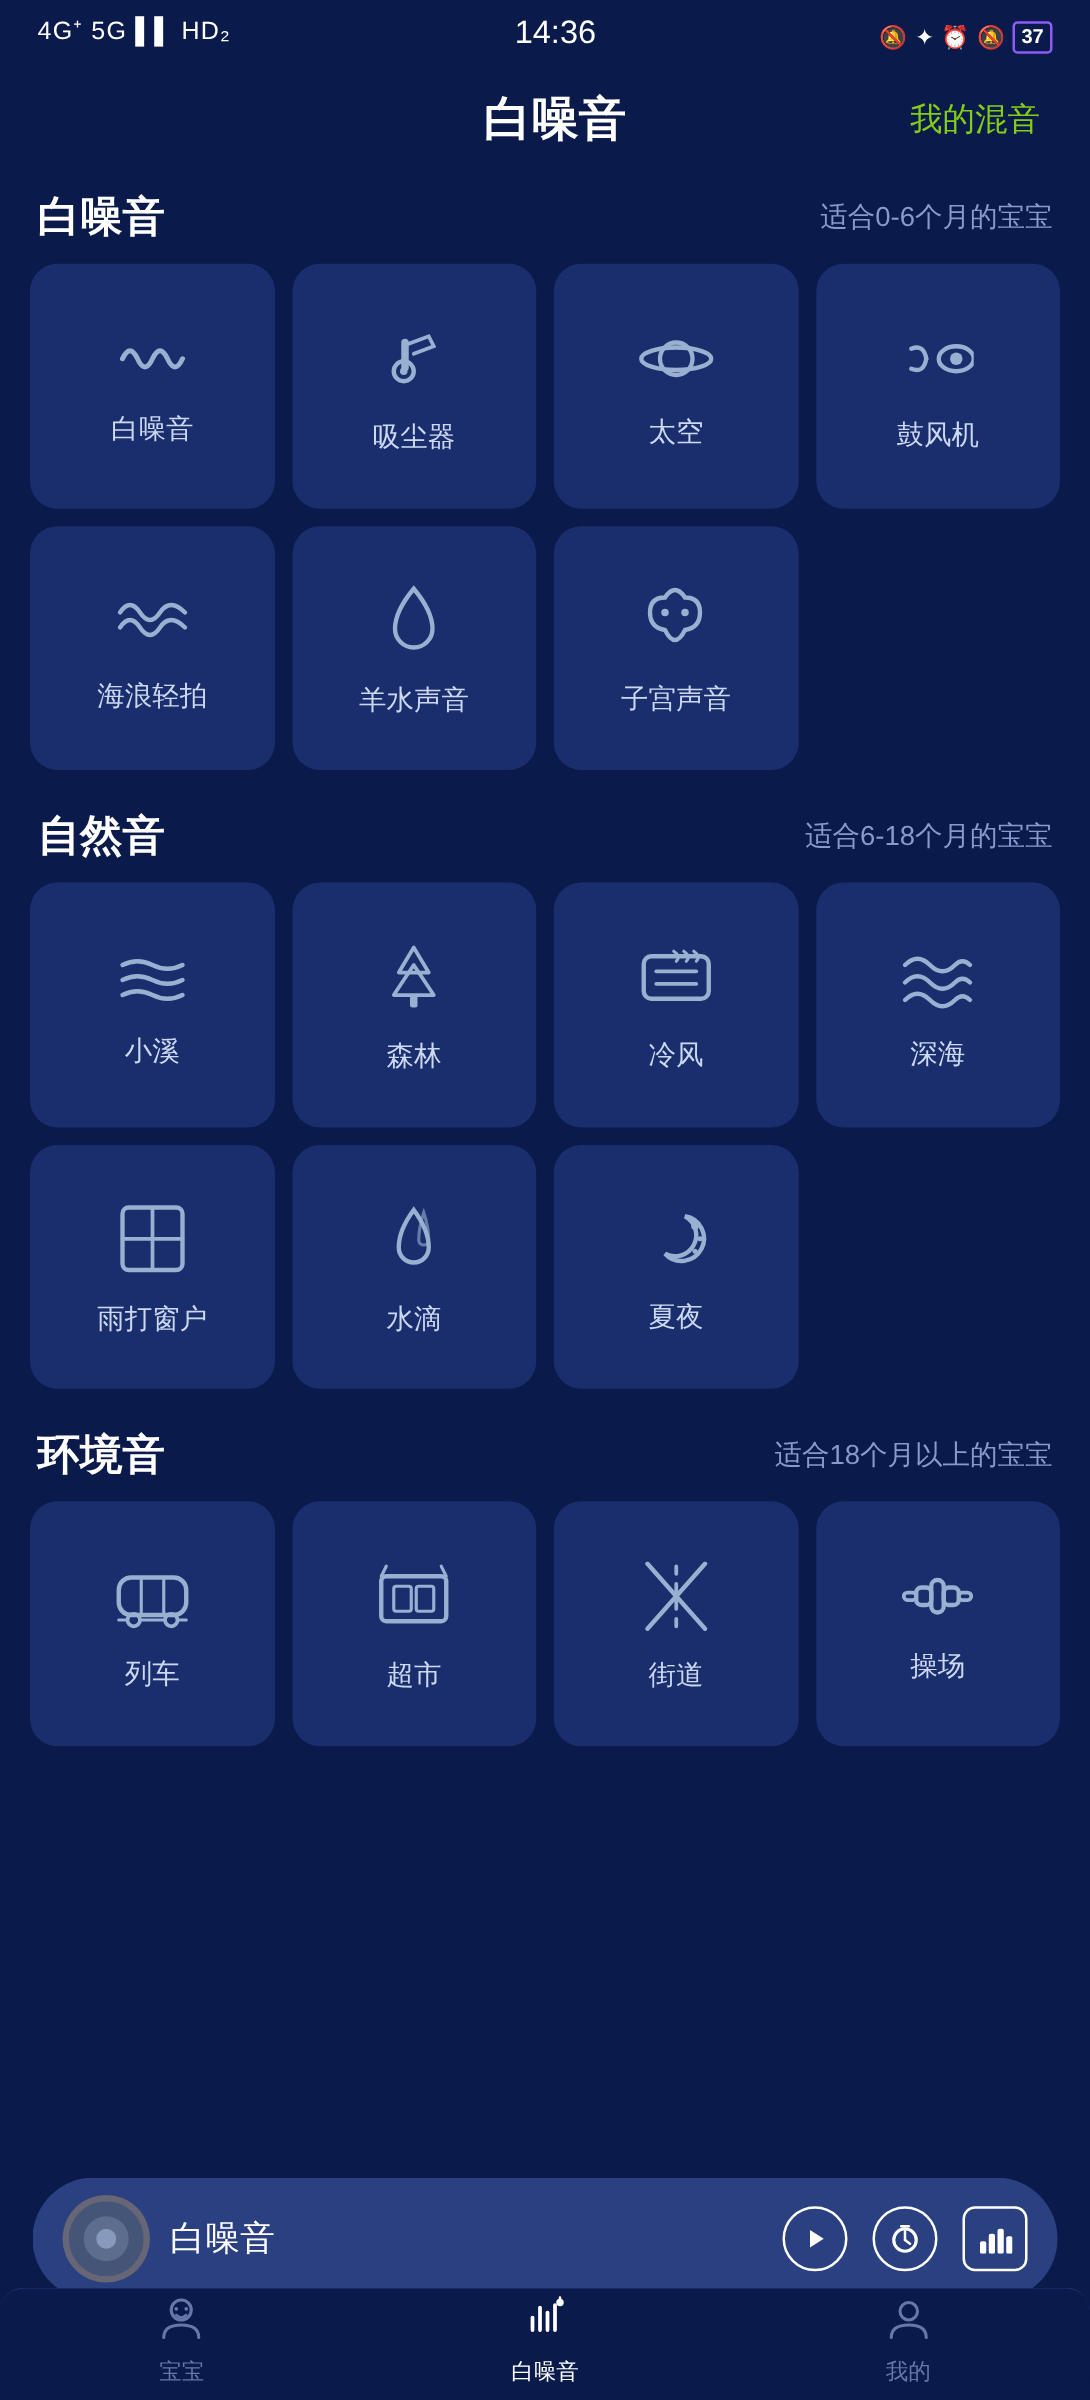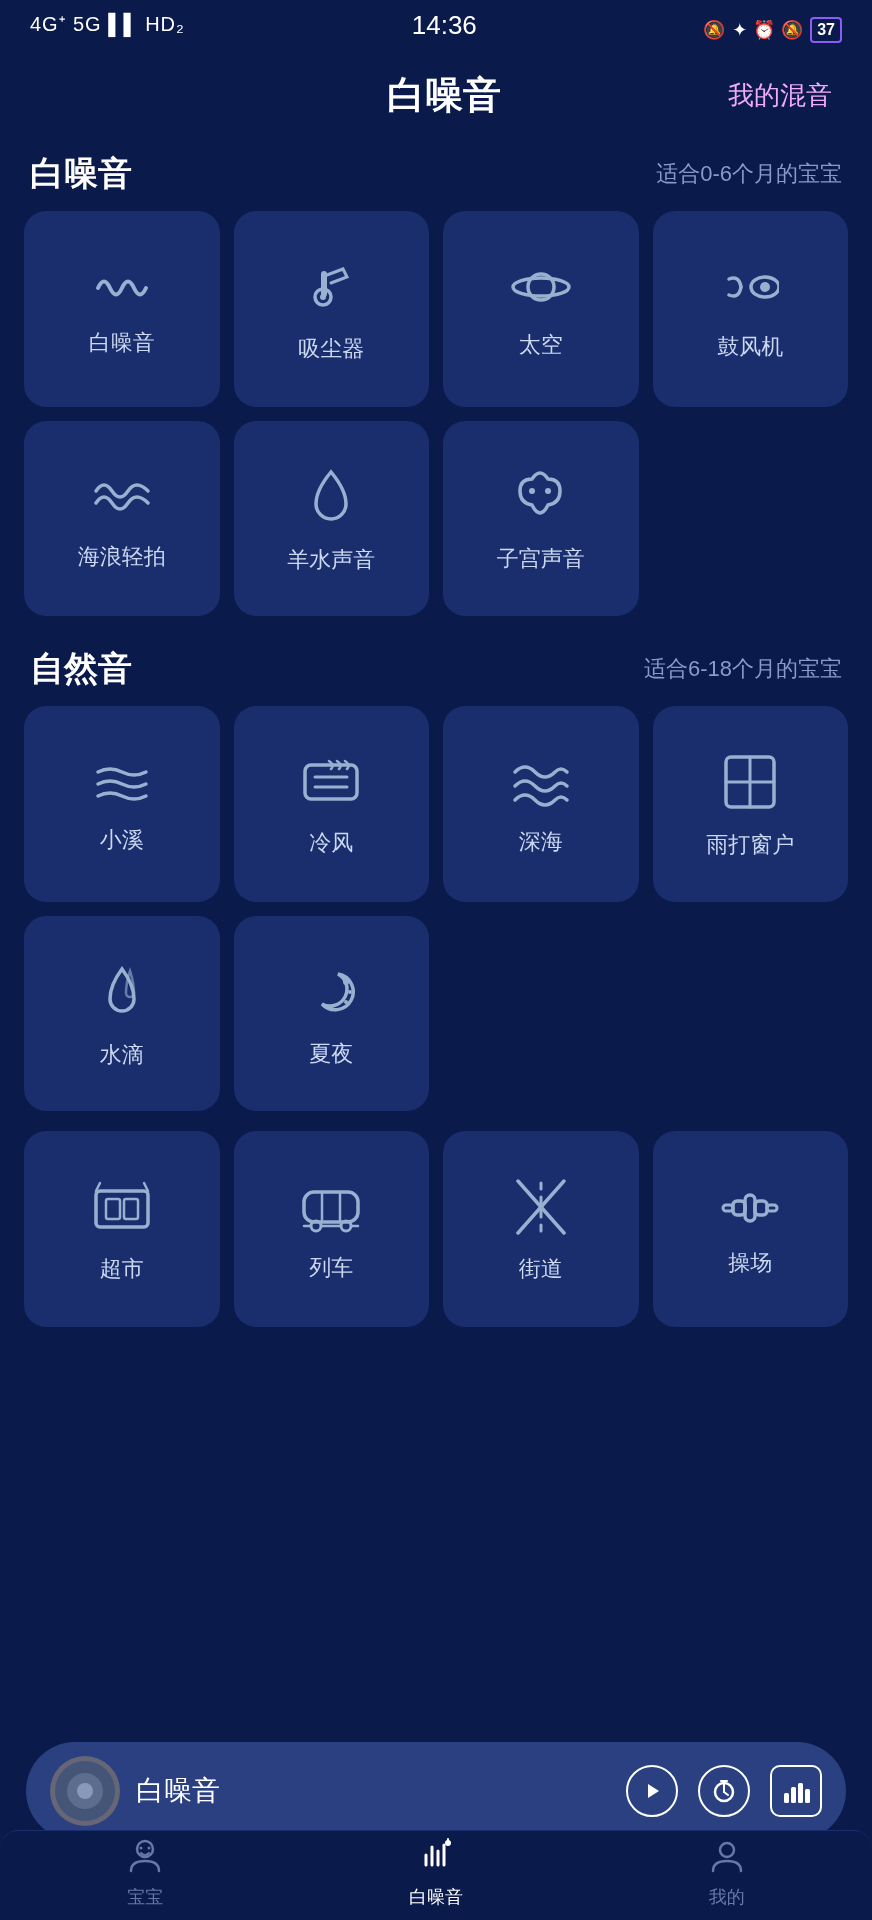--- a/index.html
+++ b/index.html
@@ -41,21 +41,21 @@
     }
     .app-title {
       font-size: 38px;
       font-weight: bold;
       color: #fff;
       flex: 1;
       text-align: center;
     }
     .my-mix-btn {
       font-size: 26px;
-      color: #f0abfc;
+      color: #84cc16;
       white-space: nowrap;
     }
 
     
     .content {
       padding: 0 20px;
       padding-bottom: 220px;
     }
 
     
@@ -319,20 +319,30 @@
           <svg width="60" height="48" viewBox="0 0 60 48" fill="none">
             <path d="M6 14 Q18 8 30 14 Q42 20 54 14" stroke="#9ab0d0" stroke-width="3.5" fill="none" stroke-linecap="round"></path>
             <path d="M6 26 Q18 20 30 26 Q42 32 54 26" stroke="#9ab0d0" stroke-width="3.5" fill="none" stroke-linecap="round"></path>
             <path d="M6 38 Q18 32 30 38 Q42 44 54 38" stroke="#9ab0d0" stroke-width="3.5" fill="none" stroke-linecap="round"></path>
           </svg>
         </div>
         <div class="sound-label">小溪</div>
       </div>
       <div class="sound-card">
         <div class="sound-icon">
+          <svg width="60" height="56" viewBox="0 0 60 56" fill="none">
+            <polygon points="30,4 18,24 42,24" stroke="#9ab0d0" stroke-width="3" fill="none" stroke-linejoin="round"></polygon>
+            <polygon points="30,18 14,42 46,42" stroke="#9ab0d0" stroke-width="3" fill="none" stroke-linejoin="round"></polygon>
+            <rect x="27" y="42" width="6" height="10" rx="2" fill="#9ab0d0"></rect>
+          </svg>
+        </div>
+        <div class="sound-label">森林</div>
+      </div>
+      <div class="sound-card">
+        <div class="sound-icon">
           <svg width="60" height="54" viewBox="0 0 60 54" fill="none">
             <rect x="4" y="10" width="52" height="34" rx="6" stroke="#9ab0d0" stroke-width="3.5" fill="none"></rect>
             <line x1="14" y1="22" x2="46" y2="22" stroke="#9ab0d0" stroke-width="3" stroke-linecap="round"></line>
             <line x1="14" y1="32" x2="46" y2="32" stroke="#9ab0d0" stroke-width="3" stroke-linecap="round"></line>
             <path d="M36 6 Q42 10 38 14" stroke="#9ab0d0" stroke-width="2.5" fill="none" stroke-linecap="round"></path>
             <path d="M44 6 Q50 10 46 14" stroke="#9ab0d0" stroke-width="2.5" fill="none" stroke-linecap="round"></path>
             <path d="M28 6 Q34 10 30 14" stroke="#9ab0d0" stroke-width="2.5" fill="none" stroke-linecap="round"></path>
           </svg>
         </div>
         <div class="sound-label">冷风</div>
@@ -375,47 +385,51 @@
             <circle cx="48" cy="28" r="2" fill="#9ab0d0"></circle>
             <circle cx="44" cy="38" r="2" fill="#9ab0d0"></circle>
           </svg>
         </div>
         <div class="sound-label">夏夜</div>
       </div>
     </div>
   </div>
 
   <div class="section">
+    <div class="section-header">
+      <span class="section-title">环境音</span>
+      <span class="section-subtitle">适合18个月以上的宝宝</span>
+    </div>
     <div class="sound-grid">
-      <div class="sound-card">
-        <div class="sound-icon">
-          <svg width="60" height="56" viewBox="0 0 60 56" fill="none">
-            <rect x="4" y="12" width="52" height="36" rx="4" stroke="#9ab0d0" stroke-width="3.5" fill="none"></rect>
-            <rect x="14" y="20" width="14" height="20" rx="2" stroke="#9ab0d0" stroke-width="2.5" fill="none"></rect>
-            <rect x="32" y="20" width="14" height="20" rx="2" stroke="#9ab0d0" stroke-width="2.5" fill="none"></rect>
-            <line x1="4" y1="12" x2="8" y2="4" stroke="#9ab0d0" stroke-width="2.5" stroke-linecap="round"></line>
-            <line x1="56" y1="12" x2="52" y2="4" stroke="#9ab0d0" stroke-width="2.5" stroke-linecap="round"></line>
-          </svg>
-        </div>
-        <div class="sound-label">超市</div>
-      </div>
       <div class="sound-card">
         <div class="sound-icon">
           <svg width="62" height="54" viewBox="0 0 62 54" fill="none">
             <rect x="4" y="12" width="54" height="30" rx="10" stroke="#9ab0d0" stroke-width="3.5" fill="none"></rect>
             <circle cx="16" cy="46" r="5" stroke="#9ab0d0" stroke-width="3" fill="none"></circle>
             <circle cx="46" cy="46" r="5" stroke="#9ab0d0" stroke-width="3" fill="none"></circle>
             <line x1="10" y1="46" x2="4" y2="46" stroke="#9ab0d0" stroke-width="2.5" stroke-linecap="round"></line>
             <line x1="52" y1="46" x2="58" y2="46" stroke="#9ab0d0" stroke-width="2.5" stroke-linecap="round"></line>
             <line x1="21" y1="46" x2="41" y2="46" stroke="#9ab0d0" stroke-width="2.5" stroke-linecap="round"></line>
             <line x1="22" y1="12" x2="22" y2="42" stroke="#9ab0d0" stroke-width="2.5" stroke-linecap="round"></line>
             <line x1="40" y1="12" x2="40" y2="42" stroke="#9ab0d0" stroke-width="2.5" stroke-linecap="round"></line>
           </svg>
         </div>
         <div class="sound-label">列车</div>
+      </div>
+      <div class="sound-card">
+        <div class="sound-icon">
+          <svg width="60" height="56" viewBox="0 0 60 56" fill="none">
+            <rect x="4" y="12" width="52" height="36" rx="4" stroke="#9ab0d0" stroke-width="3.5" fill="none"></rect>
+            <rect x="14" y="20" width="14" height="20" rx="2" stroke="#9ab0d0" stroke-width="2.5" fill="none"></rect>
+            <rect x="32" y="20" width="14" height="20" rx="2" stroke="#9ab0d0" stroke-width="2.5" fill="none"></rect>
+            <line x1="4" y1="12" x2="8" y2="4" stroke="#9ab0d0" stroke-width="2.5" stroke-linecap="round"></line>
+            <line x1="56" y1="12" x2="52" y2="4" stroke="#9ab0d0" stroke-width="2.5" stroke-linecap="round"></line>
+          </svg>
+        </div>
+        <div class="sound-label">超市</div>
       </div>
       <div class="sound-card">
         <div class="sound-icon">
           <svg width="58" height="56" viewBox="0 0 58 56" fill="none">
             <line x1="6" y1="54" x2="52" y2="2" stroke="#9ab0d0" stroke-width="3.5" stroke-linecap="round"></line>
             <line x1="52" y1="54" x2="6" y2="2" stroke="#9ab0d0" stroke-width="3.5" stroke-linecap="round"></line>
             <line x1="29" y1="4" x2="29" y2="52" stroke="#9ab0d0" stroke-width="3" stroke-dasharray="6,8" stroke-linecap="round"></line>
           </svg>
         </div>
         <div class="sound-label">街道</div>

